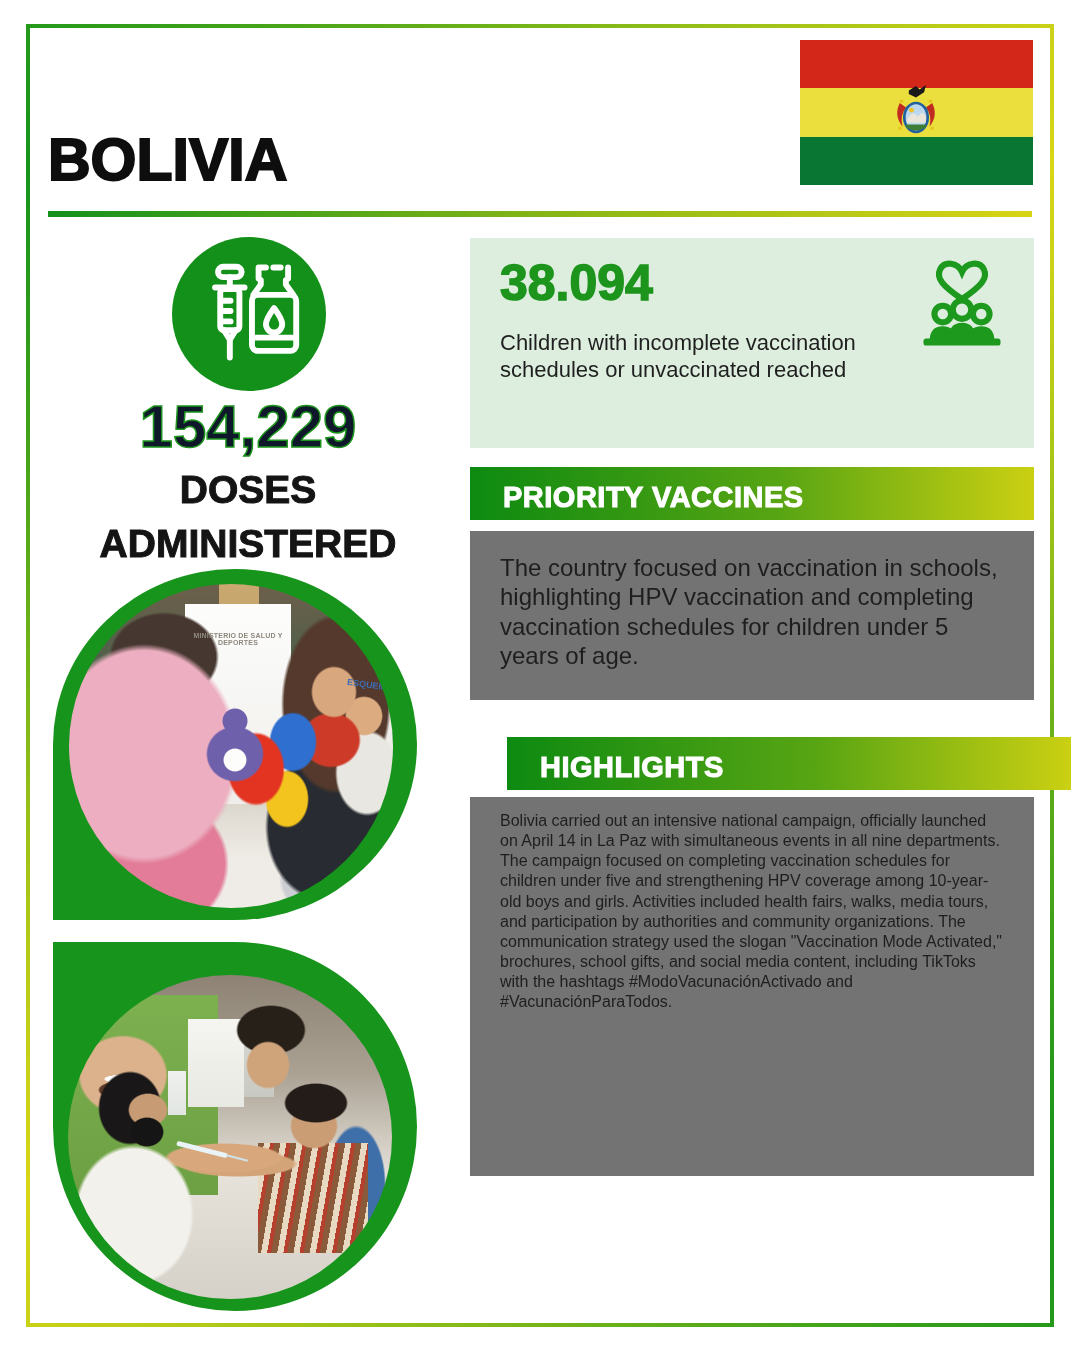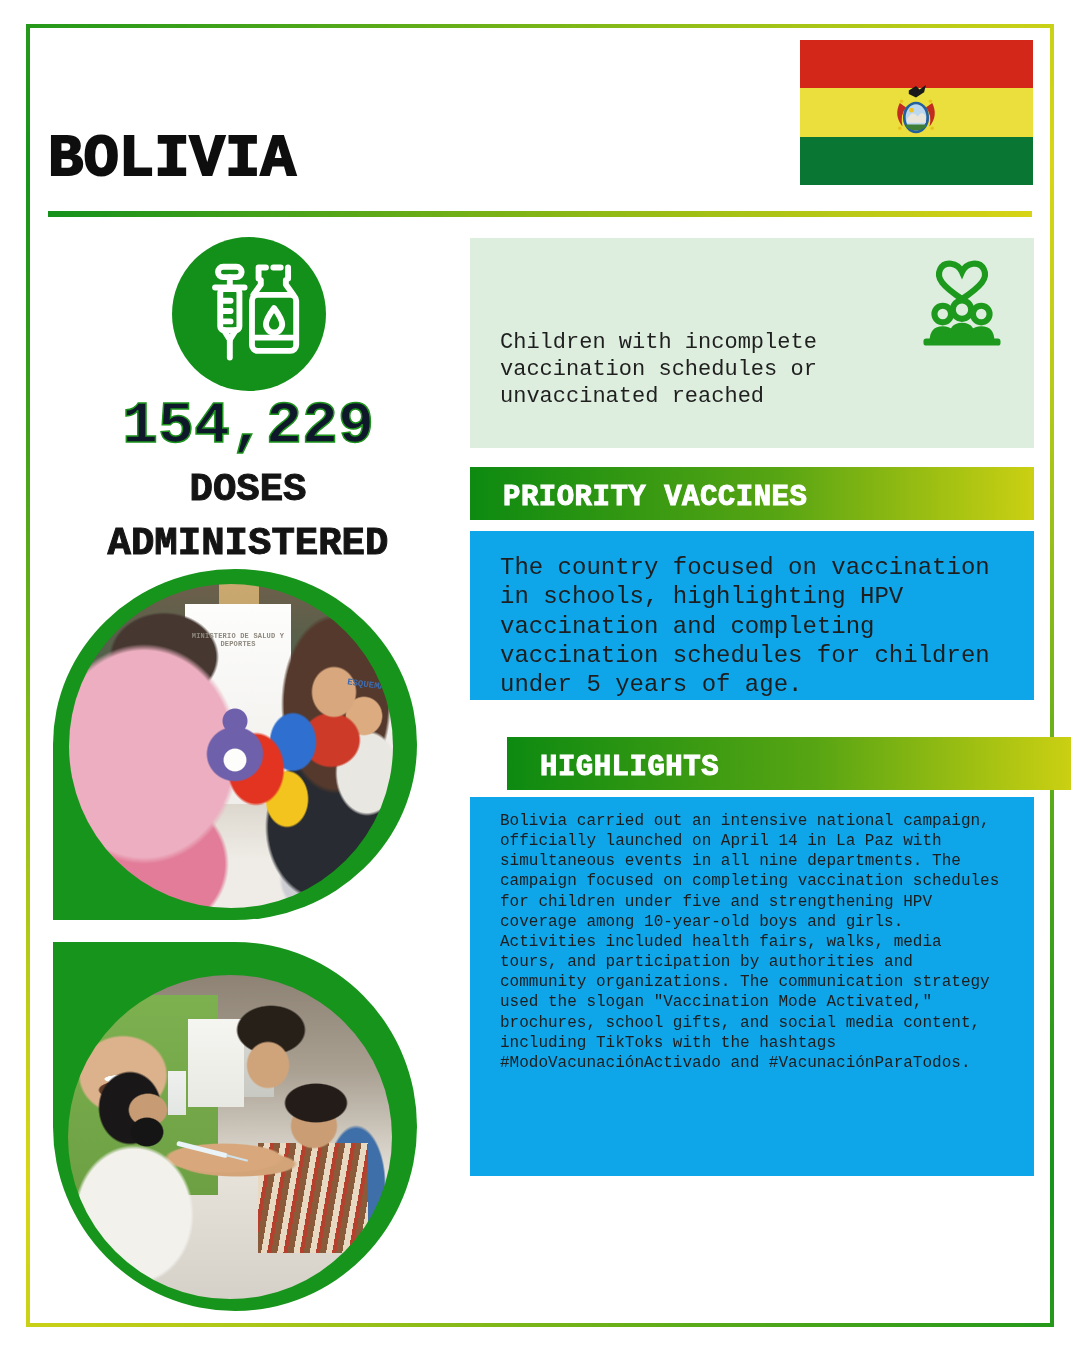--- a/index.html
+++ b/index.html
@@ -1,17 +1,17 @@
 <!DOCTYPE html>
 <html><head>
 <meta charset="utf-8">
 <style>
   html,body{margin:0;padding:0;background:#ffffff;}
   #stage{position:relative;width:1080px;height:1350px;background:#ffffff;overflow:hidden;
-         font-family:Liberation Mono, monospace;}
+         font-family:Liberation Sans, sans-serif;}
   .abs{position:absolute;}
 
   
   .frame{left:26px;top:24px;width:1028px;height:1303px;
          background:conic-gradient(from 45deg,#d8d616,#17941b,#d8d616,#17941b,#d8d616);}
   .frame-inner{position:absolute;inset:4px;background:#ffffff;}
 
   
   .title{left:48px;top:126px;font-size:59px;font-weight:900;color:#0e0e0e;
          -webkit-text-stroke:2px #0e0e0e;letter-spacing:0px;}
@@ -130,21 +130,21 @@
   .stat-desc{left:30px;top:92px;width:410px;font-size:22px;line-height:1.22;color:#1f1f1f;}
   .stat-icon{right:26px;top:13px;width:92px;height:98px;}
 
   .bar{left:470px;width:564px;height:53px;box-sizing:border-box;padding-left:33px;
        background:linear-gradient(90deg,#0d8a11 0%,#58a513 55%,#cbd012 100%);
        color:#ffffff;font-weight:800;font-size:29px;line-height:61px;letter-spacing:0.5px;
        -webkit-text-stroke:1px #ffffff;}
   .bar-priority{top:467px;}
   .bar-highlights{top:737px;margin-left:37px;}
 
-  .panel{left:470px;width:564px;background:#0ea5e9;box-sizing:border-box;
+  .panel{left:470px;width:564px;background:#737373;box-sizing:border-box;
          padding:22px 30px;color:#1e1e1e;overflow:hidden;}
   .panel-priority{top:531px;height:169px;font-size:24px;line-height:1.22;}
   .panel-highlights{top:797px;height:379px;font-size:16px;line-height:1.26;padding-top:14px;}
 </style>
 </head>
 <body>
 
 <div id="stage">
 
   <div class="abs frame">
@@ -203,20 +203,21 @@
   </div>
 
   <div class="abs blob blob2">
     <div class="abs photo photo2">
       <div class="abs syringe-stick"></div>
       <div class="abs syringe-tip"></div>
     </div>
   </div>
 
   <div class="abs statbox">
+    <div class="abs stat-value">38.094</div>
     <div class="abs stat-desc">Children with incomplete vaccination schedules or unvaccinated reached</div>
     <svg class="abs stat-icon" viewBox="0 0 100 112">
       <path d="M50 24 C45 13 30 11 25 21 C20 31 28 40 50 55 C72 40 80 31 75 21 C70 11 55 13 50 24 Z" fill="none" stroke="#1d9a1d" stroke-width="7" stroke-linecap="round"></path>
       <path d="M13 103 q0 -17 15 -17 q15 0 15 17 z" fill="#1d9a1d"></path>
       <path d="M57 103 q0 -17 15 -17 q15 0 15 17 z" fill="#1d9a1d"></path>
       <path d="M34 103 q0 -21 16 -21 q16 0 16 21 z" fill="#1d9a1d"></path>
       <circle cx="28" cy="72" r="9.5" fill="#ddeede" stroke="#1d9a1d" stroke-width="7"></circle>
       <circle cx="50" cy="67" r="10.5" fill="#ddeede" stroke="#1d9a1d" stroke-width="7"></circle>
       <circle cx="72" cy="72" r="9.5" fill="#ddeede" stroke="#1d9a1d" stroke-width="7"></circle>
       <rect x="6" y="100" width="88" height="8" rx="3" fill="#1d9a1d"></rect>

